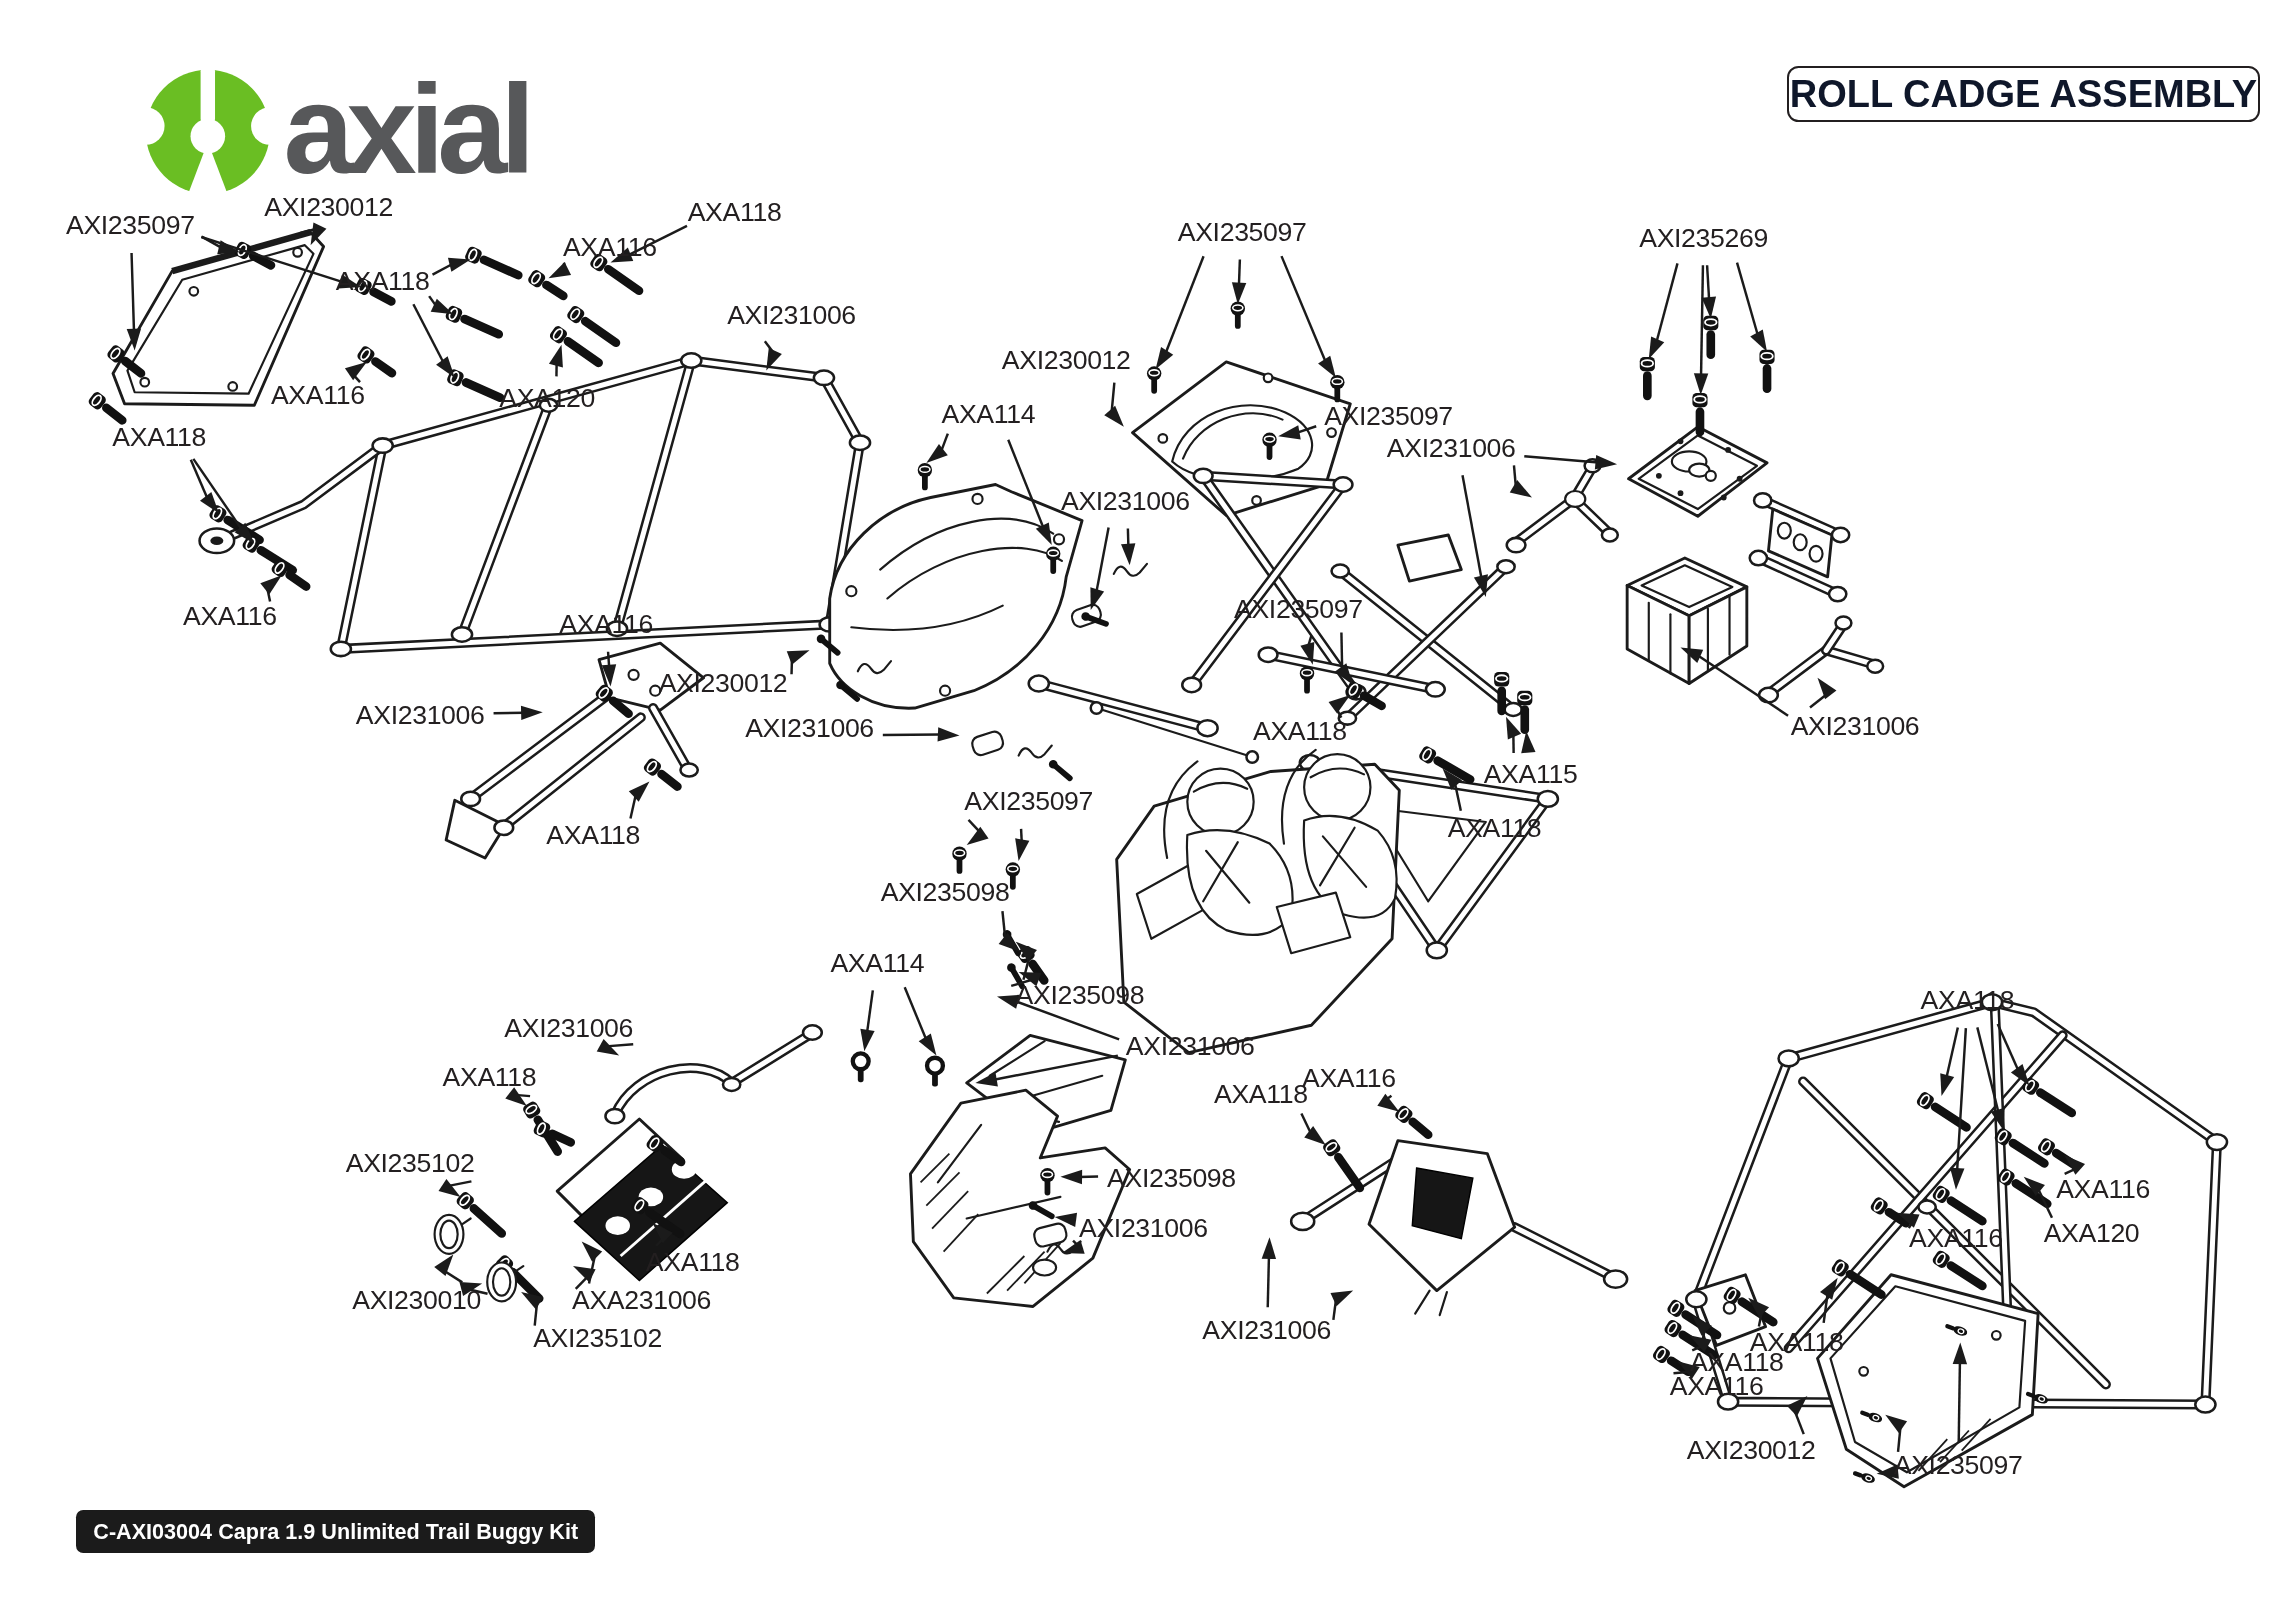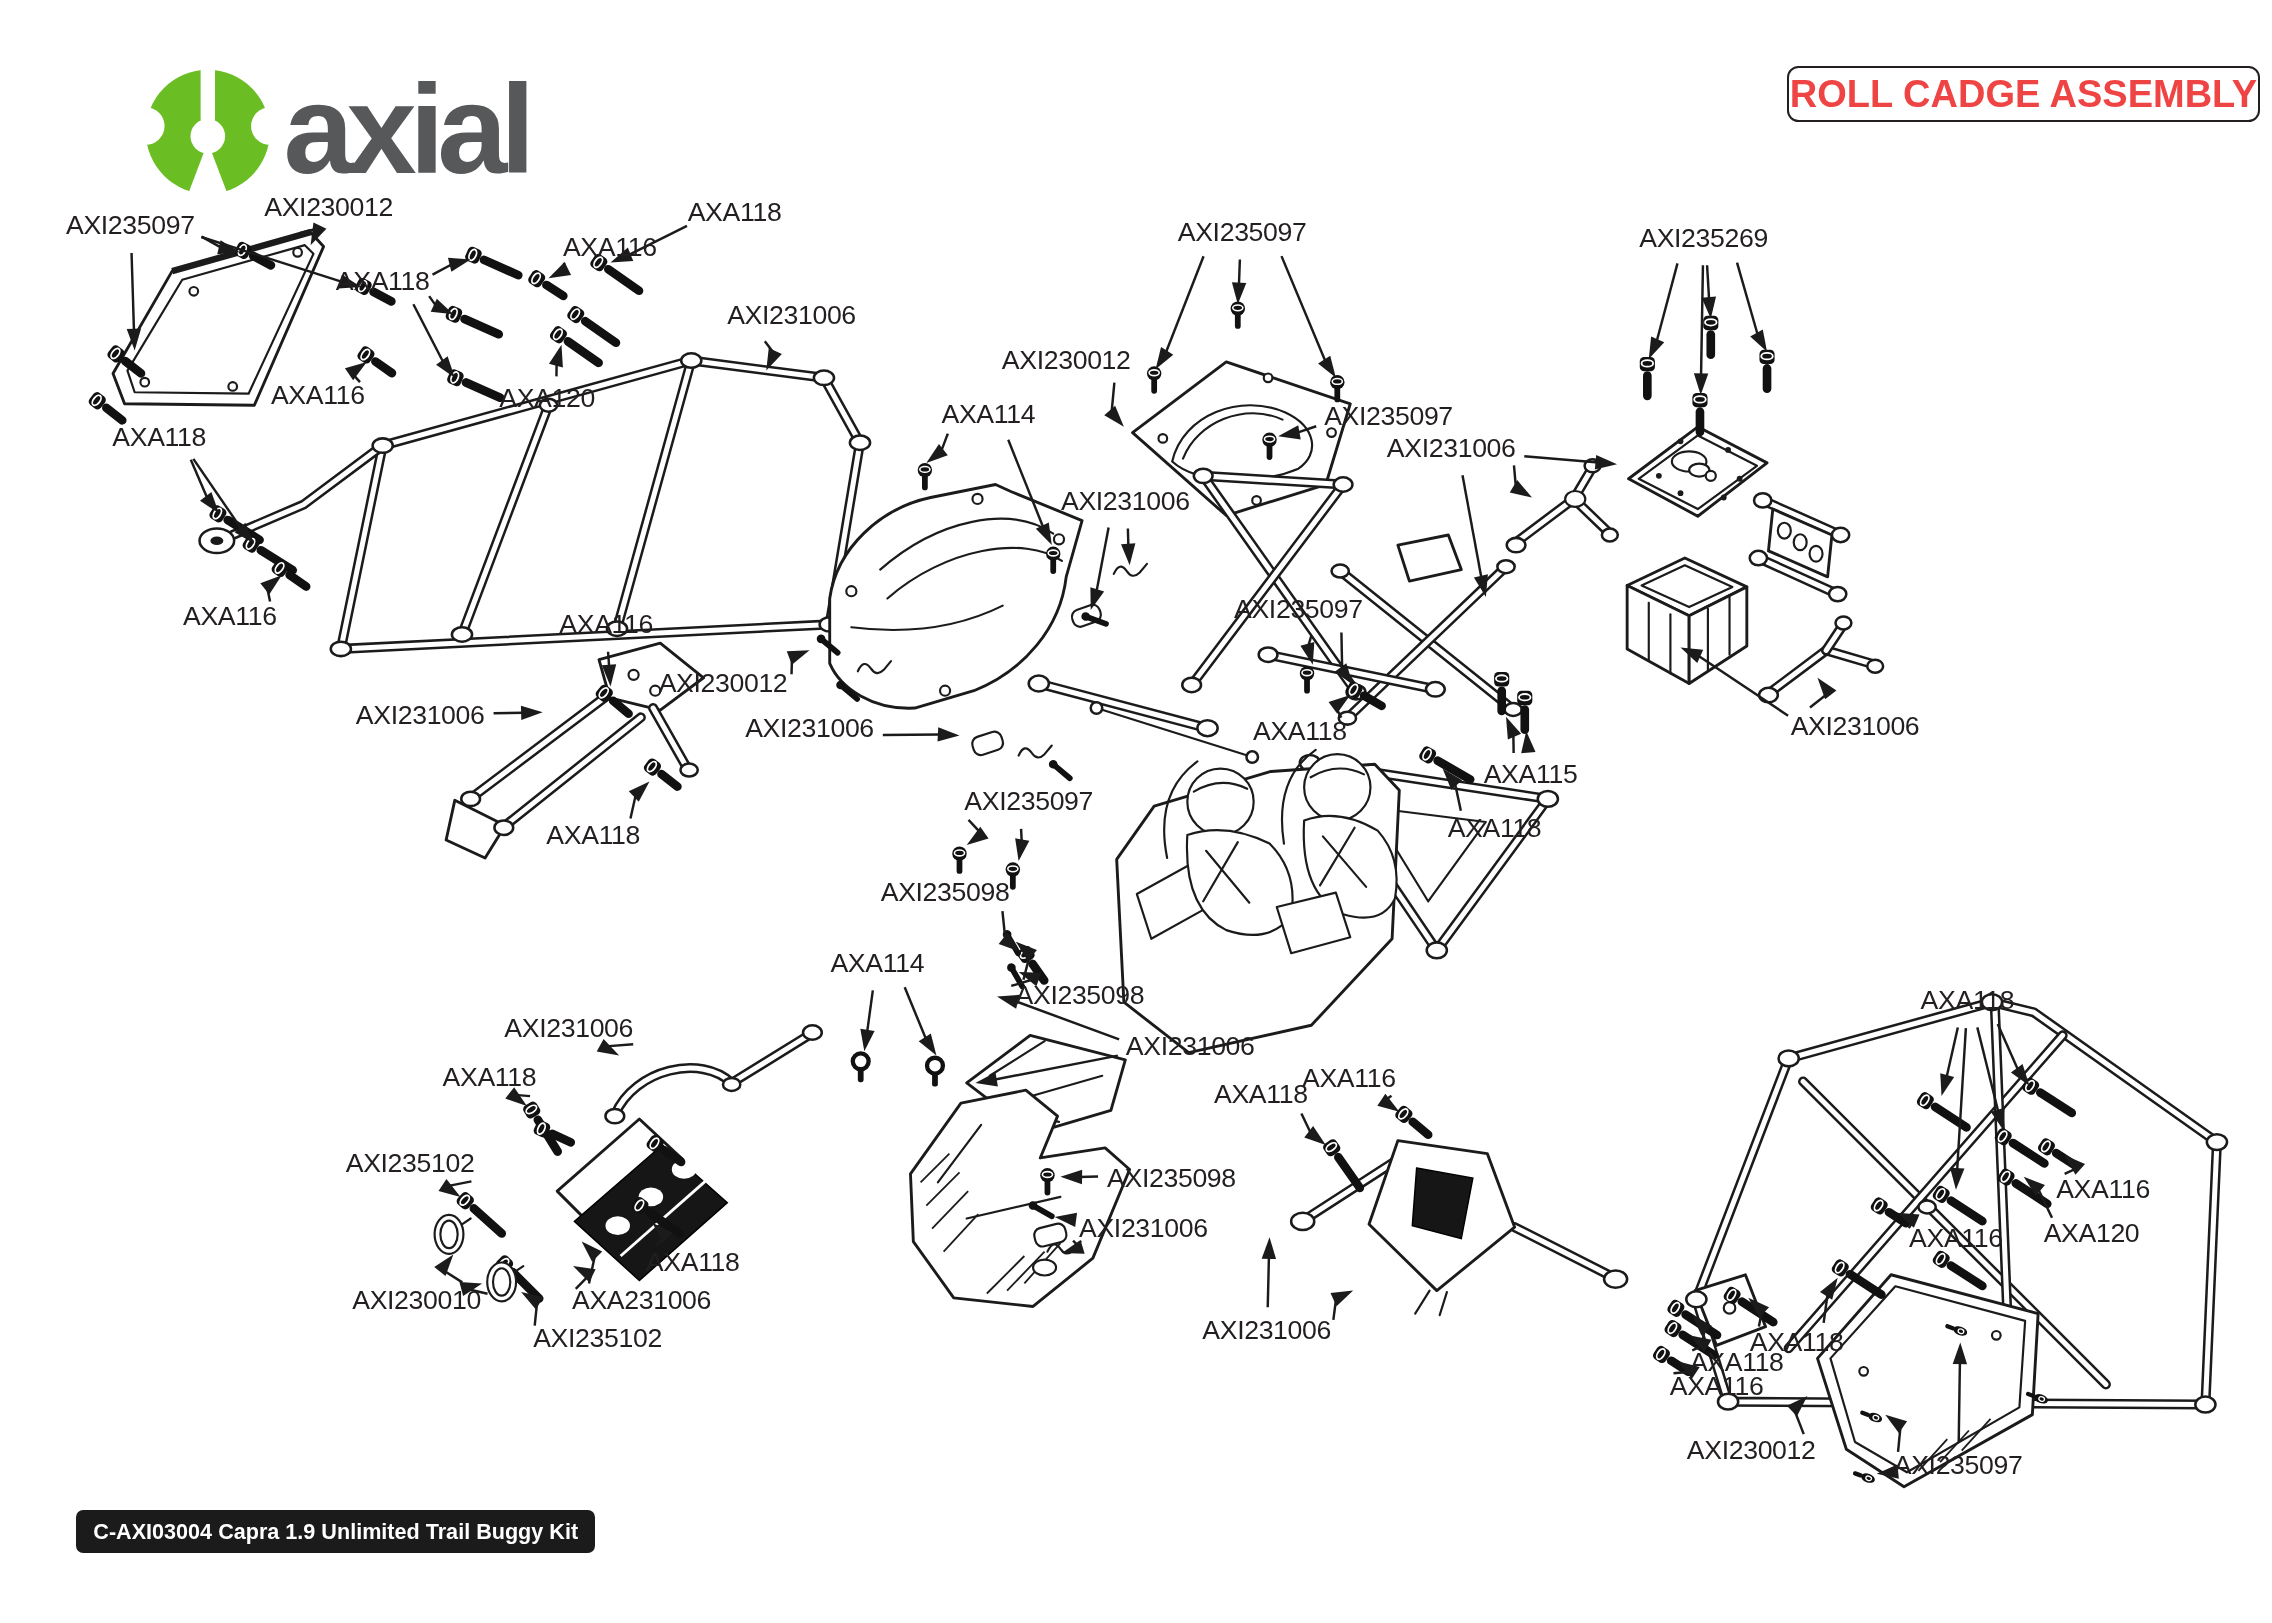--- a/index.html
+++ b/index.html
@@ -1,20 +1,20 @@
 <!DOCTYPE html>
 <html style="font-size:11.5px"><head>
 <meta charset="utf-8">
 <style>
   html,body{margin:0;padding:0;background:#fff;}
   .page{position:relative;width:2273px;height:1623px;background:#fff;overflow:hidden;
         font-family:"Liberation Sans",sans-serif;}
   .title-box{position:absolute;left:1787px;top:66px;width:473px;height:56px;box-sizing:border-box;
         border:2.9px solid #231f20;border-radius:11.5px;display:flex;align-items:center;justify-content:center;}
-  .title-box span{font-size:38px;font-weight:bold;color:#ef4444;letter-spacing:0px;white-space:nowrap;}
+  .title-box span{font-size:38px;font-weight:bold;color:#0f172a;letter-spacing:0px;white-space:nowrap;}
   .footer-box{position:absolute;left:76px;top:1510px;height:43px;background:#1b1b1b;border-radius:7.2px;
         display:flex;align-items:center;padding:0 17.3px;text-align:center;}
   .footer-box span{font-size:21.6px;font-weight:bold;color:#fff;white-space:nowrap;}
   .logo{position:absolute;left:60px;top:25px;}
   svg text.lbl{font-family:"Liberation Sans",sans-serif;font-size:37px;fill:#231f20;letter-spacing:-0.5px;}
   .panel{fill:#fff;stroke:#1b1b1b;stroke-width:4;stroke-linejoin:round;}
   .thin{fill:none;stroke:#1b1b1b;stroke-width:3;stroke-linejoin:round;stroke-linecap:round;}
   .thinf{fill:#fff;stroke:#1b1b1b;stroke-width:3;stroke-linejoin:round;}
   .dark{fill:#161616;stroke:#000;stroke-width:2;}
   .tube{stroke:#1b1b1b;stroke-width:14;fill:none;stroke-linecap:round;stroke-linejoin:round;}

